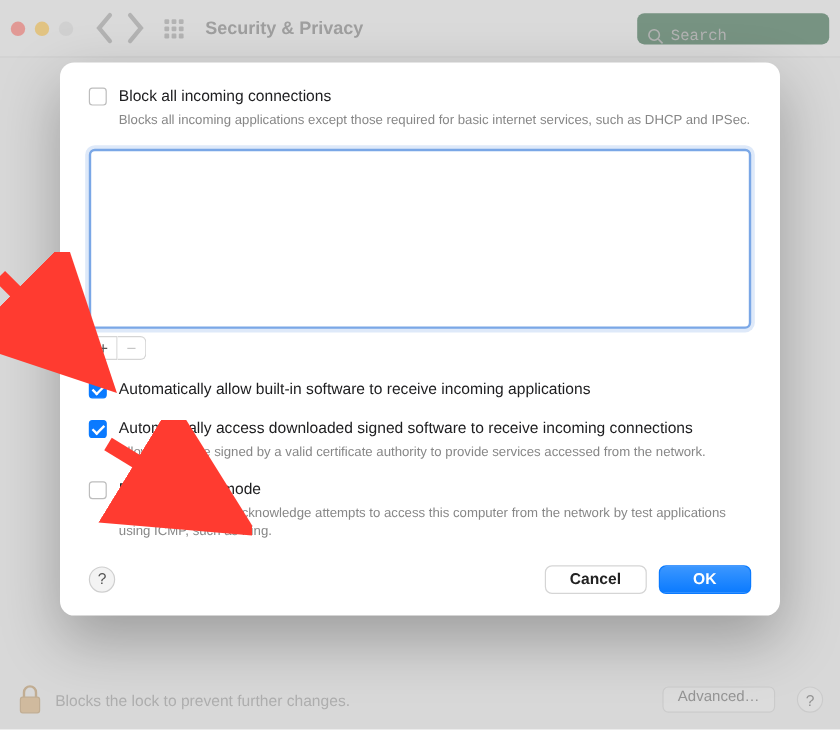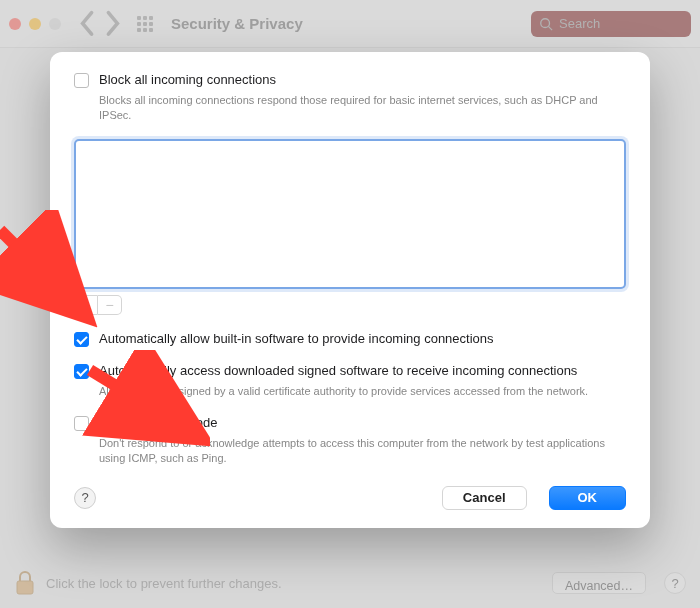--- a/index.html
+++ b/index.html
@@ -27,42 +27,43 @@
   .dot.yel { background: #febc2e; }
   .dot.grn { background: #d9d9d9; }
   .navarrows { display: flex; gap: 6px; margin-left: 8px; }
   .navarrow { width: 18px; height: 18px; color: #9a9a9a; display: flex; align-items:center; justify-content:center; }
   .apps-icon { width:16px; height:16px; display:grid; grid-template-columns:repeat(3,4px); grid-template-rows:repeat(3,4px); gap:2px; margin-left:6px;}
   .apps-icon span { background:#9a9a9a; border-radius:1px;}
   .titlebar-title { font-weight:600; font-size:15px; color:#6d6d6d; margin-left:8px;}
   .search {
     margin-left:auto;
     width:160px; height:26px;
-    background:#7f1d1d; border-radius:6px;
-    display:flex; align-items:center; padding:0 8px; gap:6px;
+    background:#14532d; border-radius:6px;
+    display:flex; align-items:flex-end; padding:0 8px; gap:6px;
     color:#9a9a9a;
+    font-family:Liberation Mono, monospace;
   }
   .search svg { width:14px; height:14px; }
   .search-text { font-size:13px; color:#9a9a9a; }
 
   
   .bottombar {
     position:absolute; left:0; right:0; bottom:0; height:50px;
     display:flex; align-items:center; padding:0 14px; gap:10px;
     color:#8e8e8e; font-size:13px;
   }
   .lock-icon {
     width:22px; height:26px; position:relative;
   }
   .lock-text { color:#8e8e8e; }
   .advanced-btn {
     margin-left:auto;
     height:22px; padding:0 12px;
     background:#f3f3f3; border:1px solid #cfcfcf; border-radius:5px;
-    font-size:12.5px; color:#555; display:flex; align-items:flex-end;
+    font-size:12.5px; color:#555; display:flex; align-items:flex-start;
   }
   .helpcircle {
     width:22px; height:22px; border-radius:50%;
     border:1px solid #cfcfcf; background:#f3f3f3;
     display:flex; align-items:center; justify-content:center;
     font-size:13px; color:#555; margin-left:8px;
   }
 
   
   .dim {
@@ -119,21 +120,21 @@
     display:flex; align-items:center; margin-top:20px;
   }
   .sheet-footer .helpcircle { margin-left:0; }
   .btn {
     height:24px; padding:0 20px; border-radius:6px; font-size:13px;
     display:flex; align-items:center; justify-content:center;
     border:1px solid #d5d5d5; background:#fff; color:#222;
   }
   .btn.primary {
     background: linear-gradient(#3b97ff,#0a7aff);
-    border-color:#0a7aff; color:#fff; margin-left:22px; padding:0 28px;
+    border-color:#0a7aff; color:#fff; margin-left:10px; padding:0 28px;
   }
   .footer-btns { margin-left:auto; display:flex;font-weight:bold; }
 
   
   .arrow { position:absolute; z-index:20; pointer-events:none; }
 </style>
 </head>
 <body>
 
 <div class="titlebar">
@@ -175,49 +176,49 @@
   </div>
 </div>
 
 <div class="bottombar">
   <div class="lock-icon">
     <svg viewBox="0 0 22 26" width="22" height="26">
       <rect x="3" y="11" width="16" height="13" rx="2" fill="#d9a96a" stroke="#b88d52"></rect>
       <path d="M6 11 V7 a5 5 0 0 1 10 0 V11" fill="none" stroke="#b88d52" stroke-width="2"></path>
     </svg>
   </div>
-  <div class="lock-text">Click the lock to prevent further changes.</div>
+  <div class="lock-text">Blocks the lock to prevent further changes.</div>
   <div class="advanced-btn">
     <span>Advanced…</span>
   </div>
   <div class="helpcircle">?</div>
 </div>
 
 <div class="dim"></div>
 
 <div class="sheet">
 
   <div class="section">
     <div class="row">
       <div class="checkbox"></div>
       <div class="label">Block all incoming connections</div>
     </div>
-    <div class="sub">Blocks all incoming connections respond those required for basic internet services, such as DHCP and IPSec.</div>
+    <div class="sub">Blocks all incoming applications except those required for basic internet services, such as DHCP and IPSec.</div>
   </div>
 
   <div class="listbox"></div>
   <div class="addremove">
     <button>+</button>
     <button>−</button>
   </div>
 
   <div class="section">
     <div class="row">
       <div class="checkbox checked"></div>
-      <div class="label">Automatically allow built-in software to provide incoming connections</div>
+      <div class="label">Automatically allow built-in software to receive incoming applications</div>
     </div>
   </div>
 
   <div class="section">
     <div class="row">
       <div class="checkbox checked"></div>
       <div class="label">Automatically access downloaded signed software to receive incoming connections</div>
     </div>
     <div class="sub">Allows software signed by a valid certificate authority to provide services accessed from the network.</div>
   </div>

